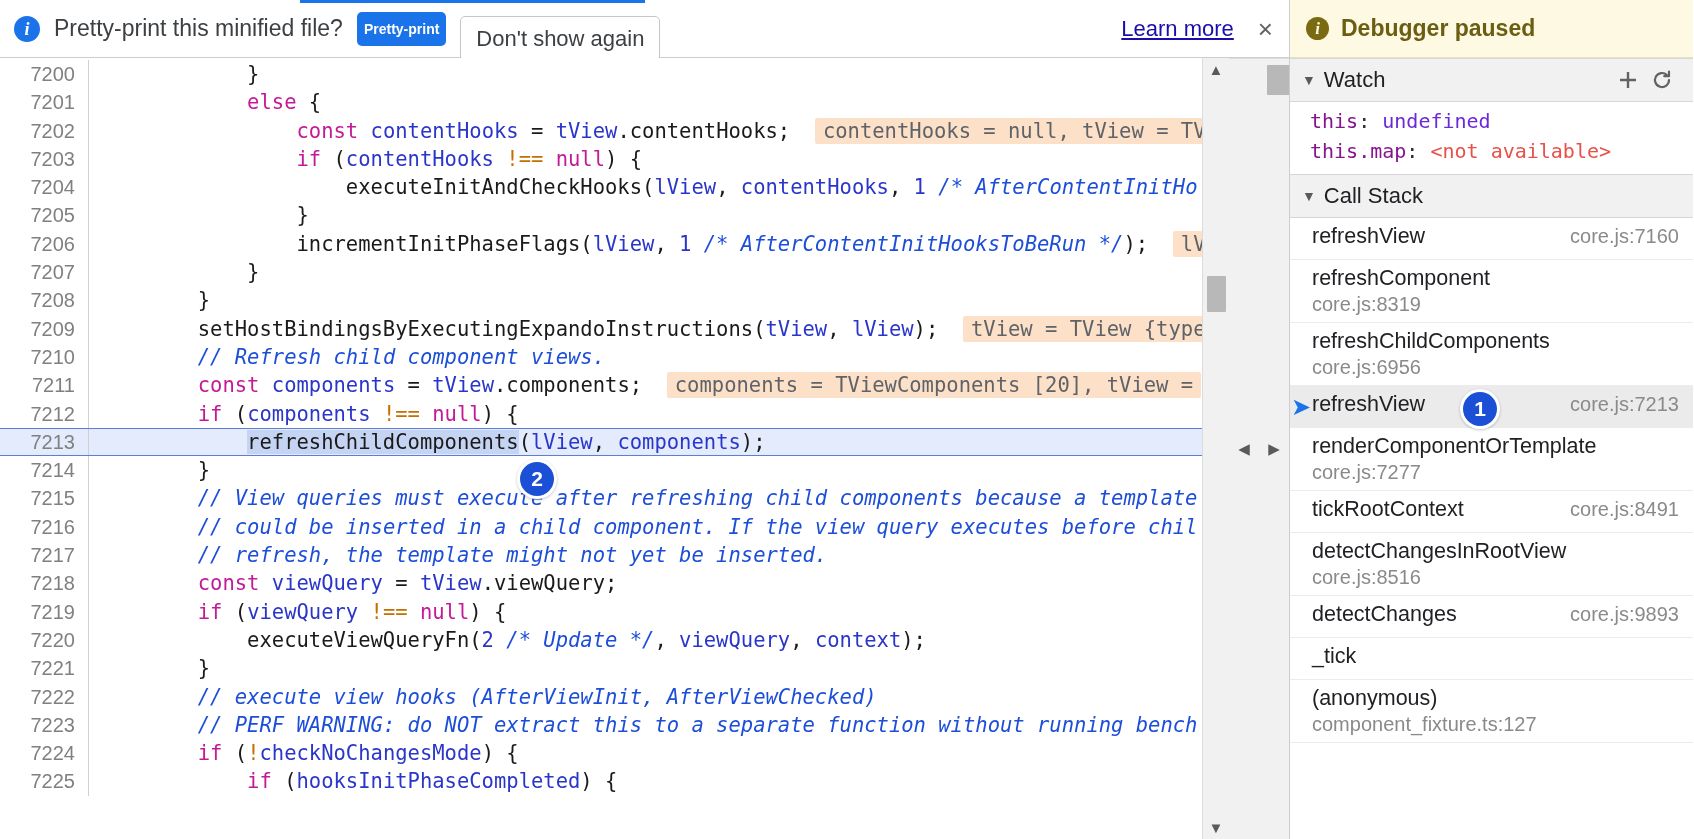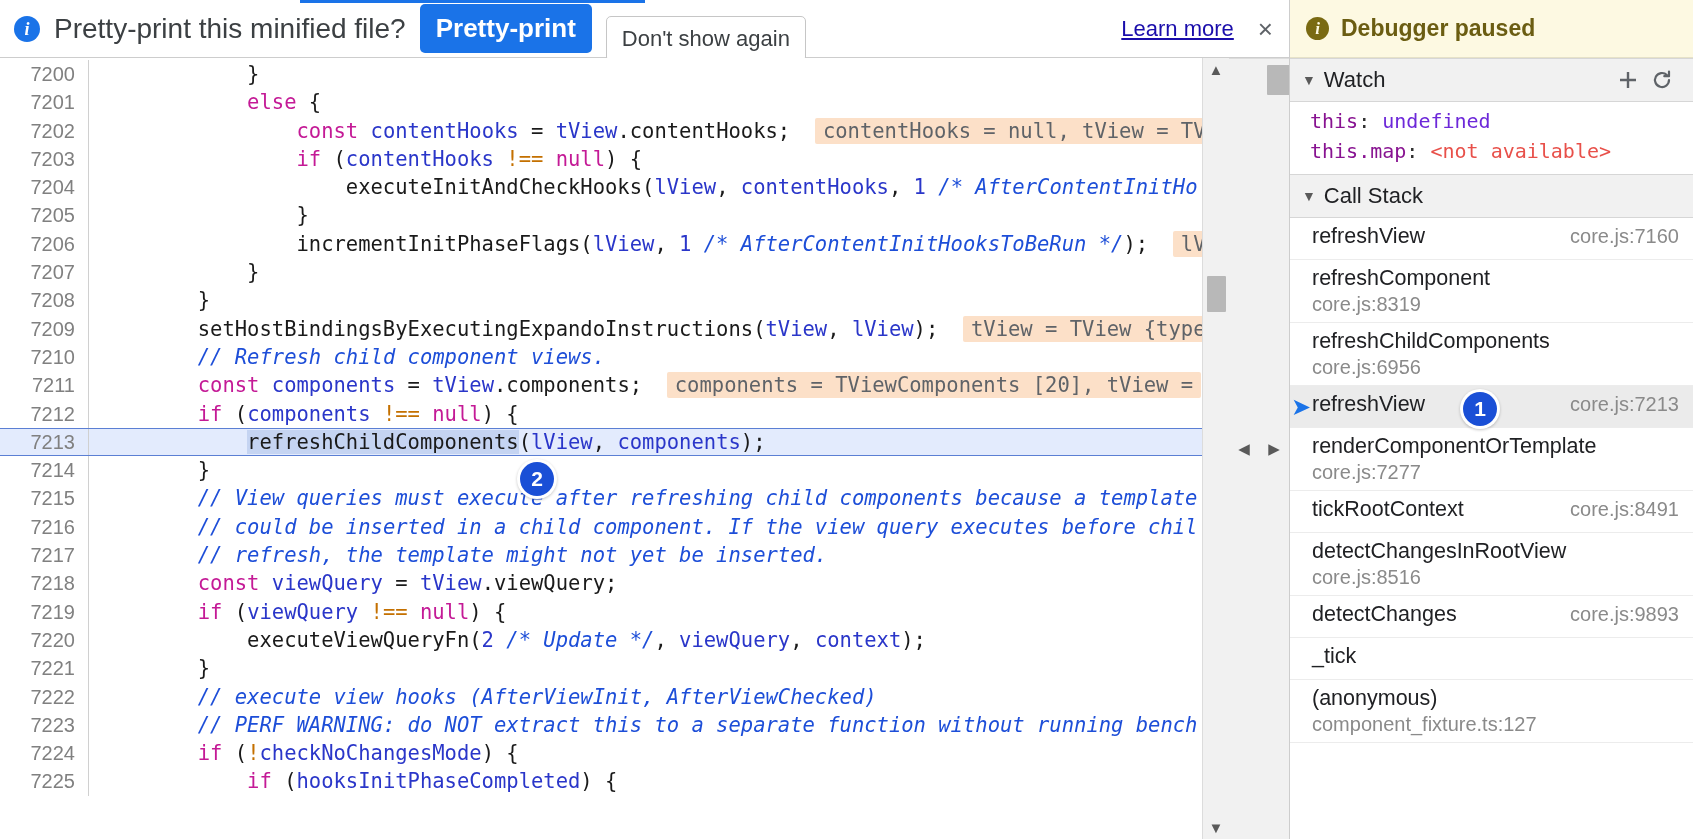--- a/index.html
+++ b/index.html
@@ -54,33 +54,33 @@
   .info-icon {
     width: 26px; height: 26px; border-radius: 50%;
     background: #1a73e8; color: #fff;
     display: flex; align-items: center; justify-content: center;
     font-family: "Liberation Serif", serif;
     font-style: italic; font-weight: bold;
     font-size: 18px; line-height: 1;
     flex: 0 0 auto;
   }
   .info-text {
-    font-size: 28px;
+    font-size: 23px;
     color: #3c4043;
     white-space: nowrap;
   }
   .btn-primary {
     background: #1a73e8;
     color: #ffffff;
     border: none;
     border-radius: 5px;
-    font-size: 26px;
+    font-size: 14px;
     font-weight: bold;
     font-family: "Liberation Sans", sans-serif;
-    padding: 9px 16px;
+    padding: 9px 7px;
     cursor: pointer;
     white-space: nowrap;
   }
   .btn-secondary {
     background: #ffffff;
     color: #3c4043;
     border: 1px solid #c6c6c6;
     border-radius: 5px;
     font-size: 22px;
     font-family: "Liberation Sans", sans-serif;

